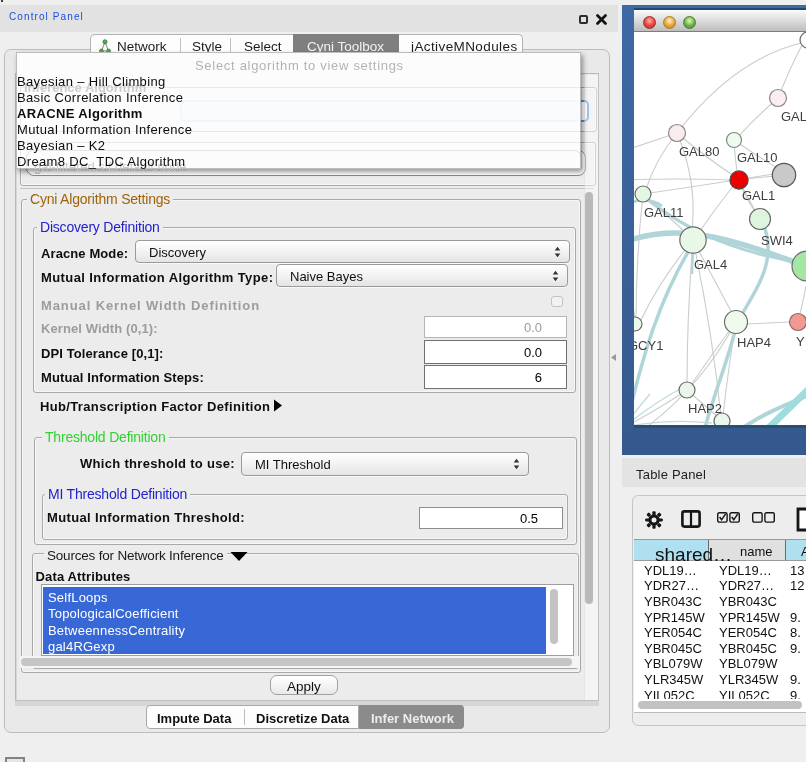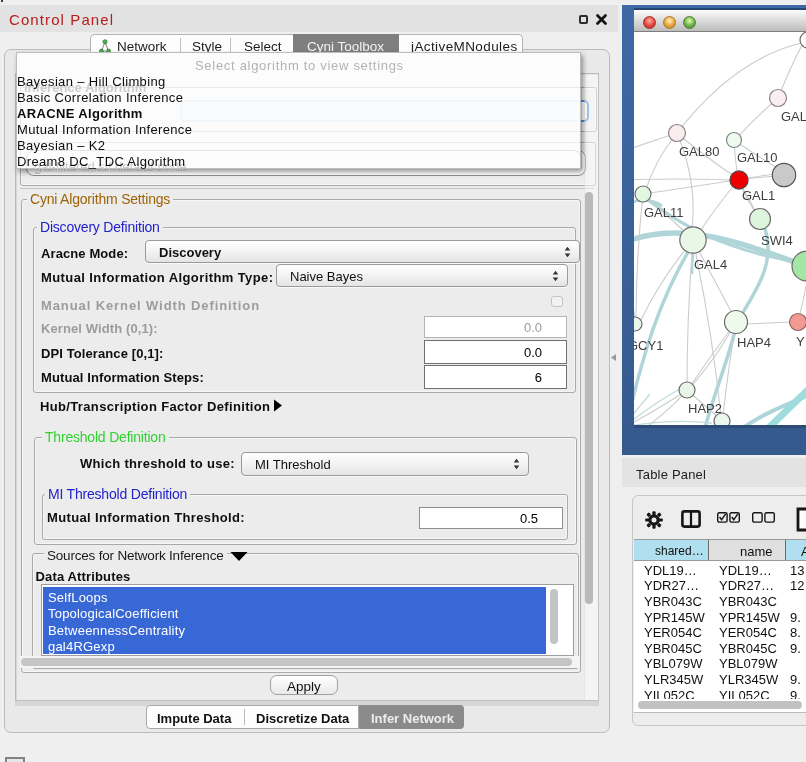--- a/index.html
+++ b/index.html
@@ -18,21 +18,21 @@
 .field span{position:absolute;right:24px;top:50%;transform:translateY(-50%);}
 .grp{position:absolute;border:1px solid #a9a9a9;border-radius:3px;
   box-shadow:inset 0 0 0 1px rgba(255,255,255,.55);}
 </style>
 </head>
 <body>
 
 <div class="abs" style="left:1px;top:0;width:2px;height:2px;background:#3c3c3c;"></div>
 
 <div class="abs" style="left:0;top:5px;width:618px;height:27px;background:#e2e2e2;"></div>
-<div class="abs" style="left:9px;top:11px;font-size:15px;letter-spacing:1.1px;color:#b91c1c;">Control Panel</div>
+<div class="abs" style="left:9px;top:11px;font-size:10px;letter-spacing:1.1px;color:#1d4ed8;">Control Panel</div>
 
 <div class="abs" style="left:579px;top:14.5px;width:9px;height:9px;border:2px solid #2b2b2b;border-radius:2px;box-sizing:border-box;"></div>
 <svg class="abs" style="left:596px;top:14px;" width="11" height="11" viewBox="0 0 11 11">
   <path d="M1.5,1.5 L9.5,9.5 M9.5,1.5 L1.5,9.5" stroke="#111" stroke-width="2.7" stroke-linecap="round"></path>
 </svg>
 
 <div class="abs" style="left:4px;top:49px;width:606px;height:684px;background:#e9e9e9;
   border:1px solid #bcbcbc;border-radius:7px;box-sizing:border-box;"></div>
 
 <div class="abs" style="left:90px;top:34px;width:433px;height:24px;background:#fdfdfd;
@@ -69,21 +69,21 @@
   border-left:1px solid rgba(0,0,0,0.06);border-right:1px solid rgba(0,0,0,0.10);box-sizing:border-box;"></div>
 <div class="abs" style="left:585px;top:192px;width:8px;height:412px;background:#b9b9b9;border-radius:4px;"></div>
 
 <div class="grp" style="left:21px;top:199px;width:558px;height:472px;"></div>
 <div class="abs gt" style="left:27px;top:191px;color:#a16207;">Cyni Algorithm Settings</div>
 
 <div class="grp" style="left:33px;top:227px;width:541px;height:164px;"></div>
 <div class="abs gt" style="left:37px;top:219px;color:#2222cc;">Discovery Definition</div>
 
 <div class="lbl abs" style="left:41px;top:246px;">Aracne Mode:</div>
-<div class="combo" style="left:145px;top:240px;width:433px;height:21px;font-weight:bold;">
+<div class="combo" style="left:135px;top:240px;width:433px;height:21px;">
   <span class="txt">Discovery</span>
   <svg class="carets" viewBox="0 0 8 12">
       <path d="M4,0 L7.2,4.2 L0.8,4.2 Z M4,12 L7.2,7.8 L0.8,7.8 Z" fill="#333"></path>
     </svg>
 </div>
 
 <div class="lbl abs" style="left:41px;top:270px;letter-spacing:0.4px;">Mutual Information Algorithm Type:</div>
 <div class="combo" style="left:276px;top:264px;width:290px;height:21px;">
   <span class="txt">Naive Bayes</span>
   <svg class="carets" viewBox="0 0 8 12">
@@ -326,21 +326,21 @@
   <path d="M2,2 L14,2 L20,8 L20,23 L2,23 Z" fill="#fff" stroke="#161616" stroke-width="2.8"></path>
   <path d="M13,2 L13,9 L20,9" fill="none" stroke="#161616" stroke-width="2"></path>
 </svg>
 
 <div class="abs" style="left:634px;top:539px;width:172px;height:22px;border-top:1px solid #9a9a9a;border-bottom:1px solid #9a9a9a;box-sizing:border-box;"></div>
 <div class="abs" style="left:634px;top:540px;width:74px;height:20px;background:#b0dfef;"></div>
 <div class="abs" style="left:709px;top:540px;width:76px;height:20px;background:#e0e0e0;"></div>
 <div class="abs" style="left:786px;top:540px;width:20px;height:20px;background:#b0dfef;"></div>
 <div class="abs" style="left:708px;top:540px;width:1px;height:20px;background:#6b6b6b;"></div>
 <div class="abs" style="left:785px;top:540px;width:1px;height:20px;background:#6b6b6b;"></div>
-<div class="abs" style="left:655px;top:544px;font-size:12px;color:#111;">shared…</div>
+<div class="abs" style="left:655px;top:544px;font-size:19px;color:#111;">shared…</div>
 <div class="abs" style="left:740px;top:544px;font-size:13px;color:#111;">name</div>
 <div class="abs" style="left:801px;top:544px;font-size:13px;color:#111;">A</div>
 
 <div class="abs" style="left:634px;top:561px;width:172px;height:138px;background:#fff;"></div>
 <div class="abs" style="left:644px;top:562.8px;font-size:13px;color:#111;line-height:15.6px;">
 YDL19…<br>YDR27…<br>YBR043C<br>YPR145W<br>YER054C<br>YBR045C<br>YBL079W<br>YLR345W<br>YIL052C</div>
 <div class="abs" style="left:719px;top:562.8px;font-size:13px;color:#111;line-height:15.6px;">
 YDL19…<br>YDR27…<br>YBR043C<br>YPR145W<br>YER054C<br>YBR045C<br>YBL079W<br>YLR345W<br>YIL052C</div>
 <div class="abs" style="left:790px;top:562.8px;font-size:13px;color:#111;line-height:15.6px;">
 13<br>12<br>&nbsp;<br>9.<br>8.<br>9.<br>&nbsp;<br>9.<br>9.</div>

